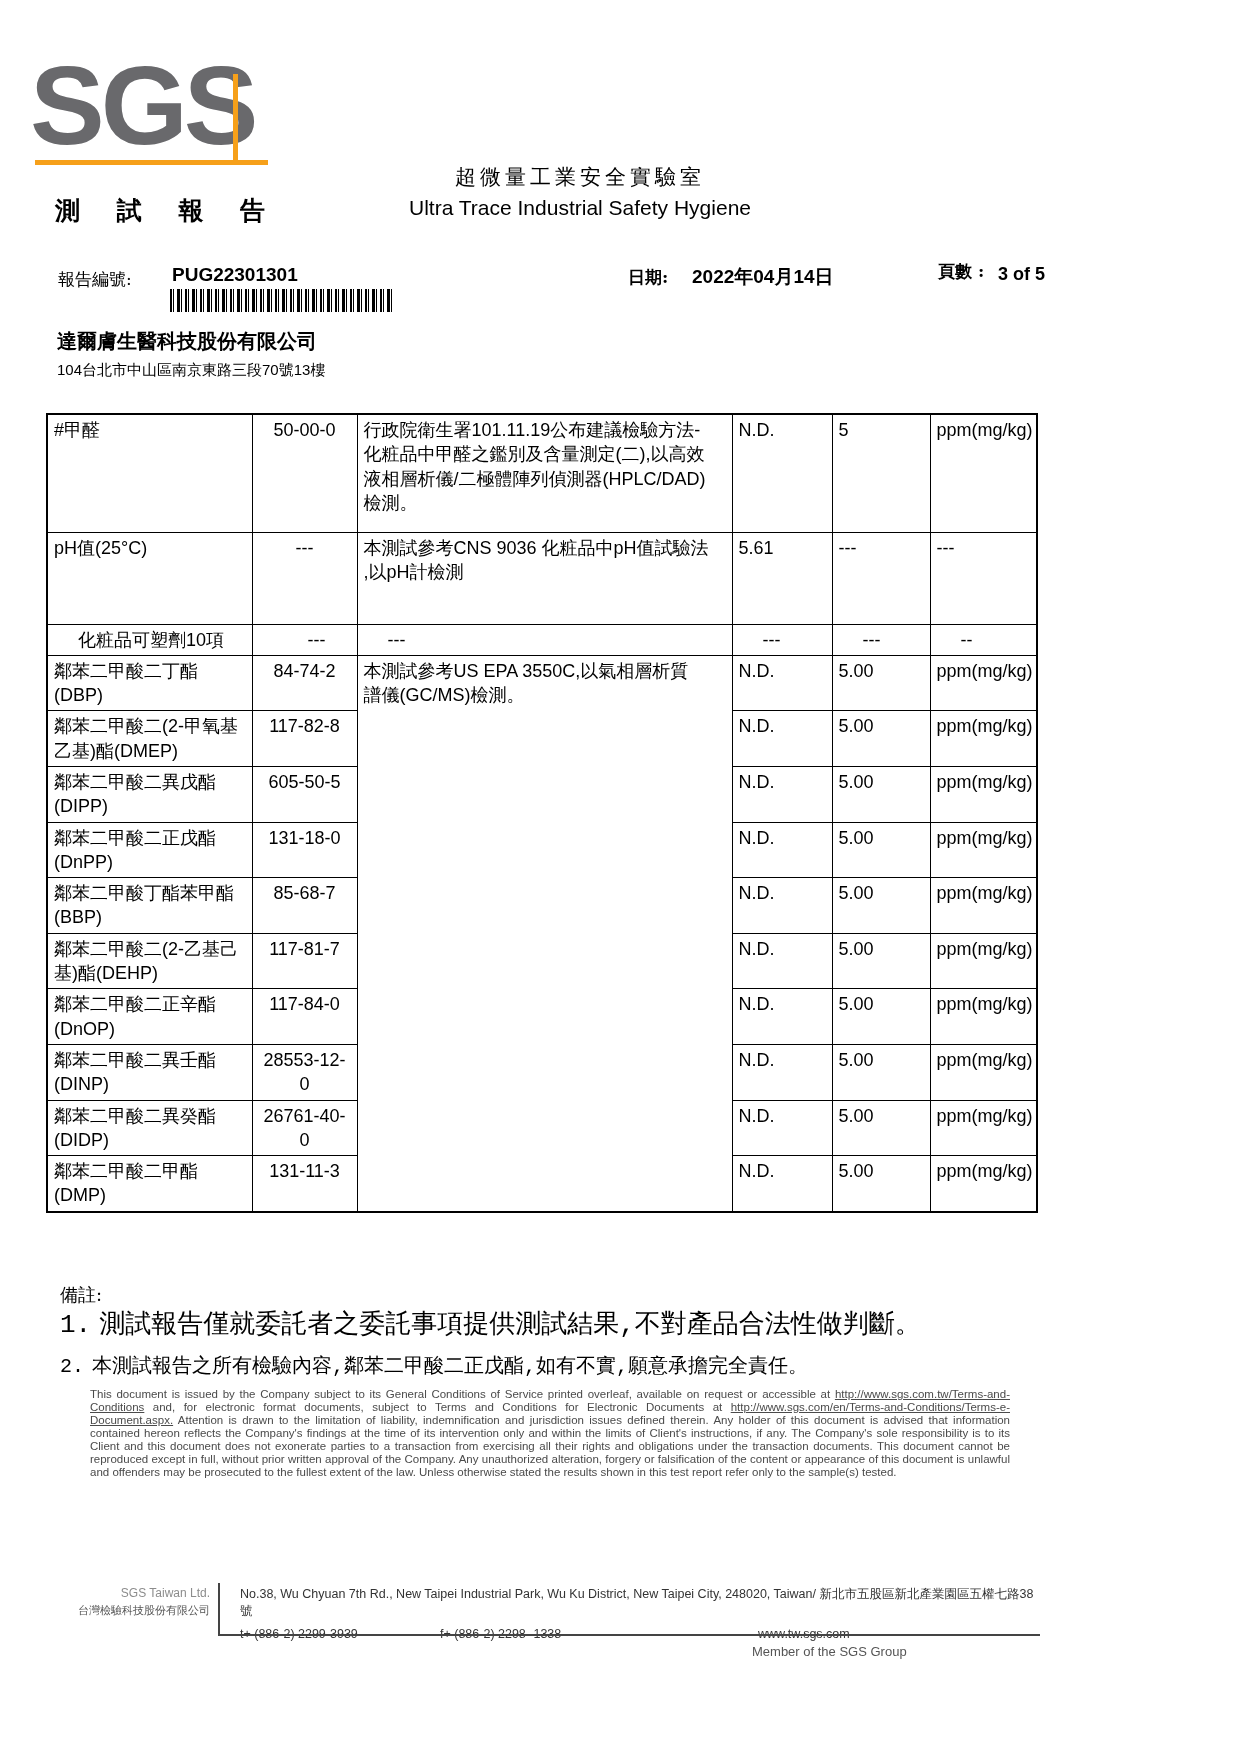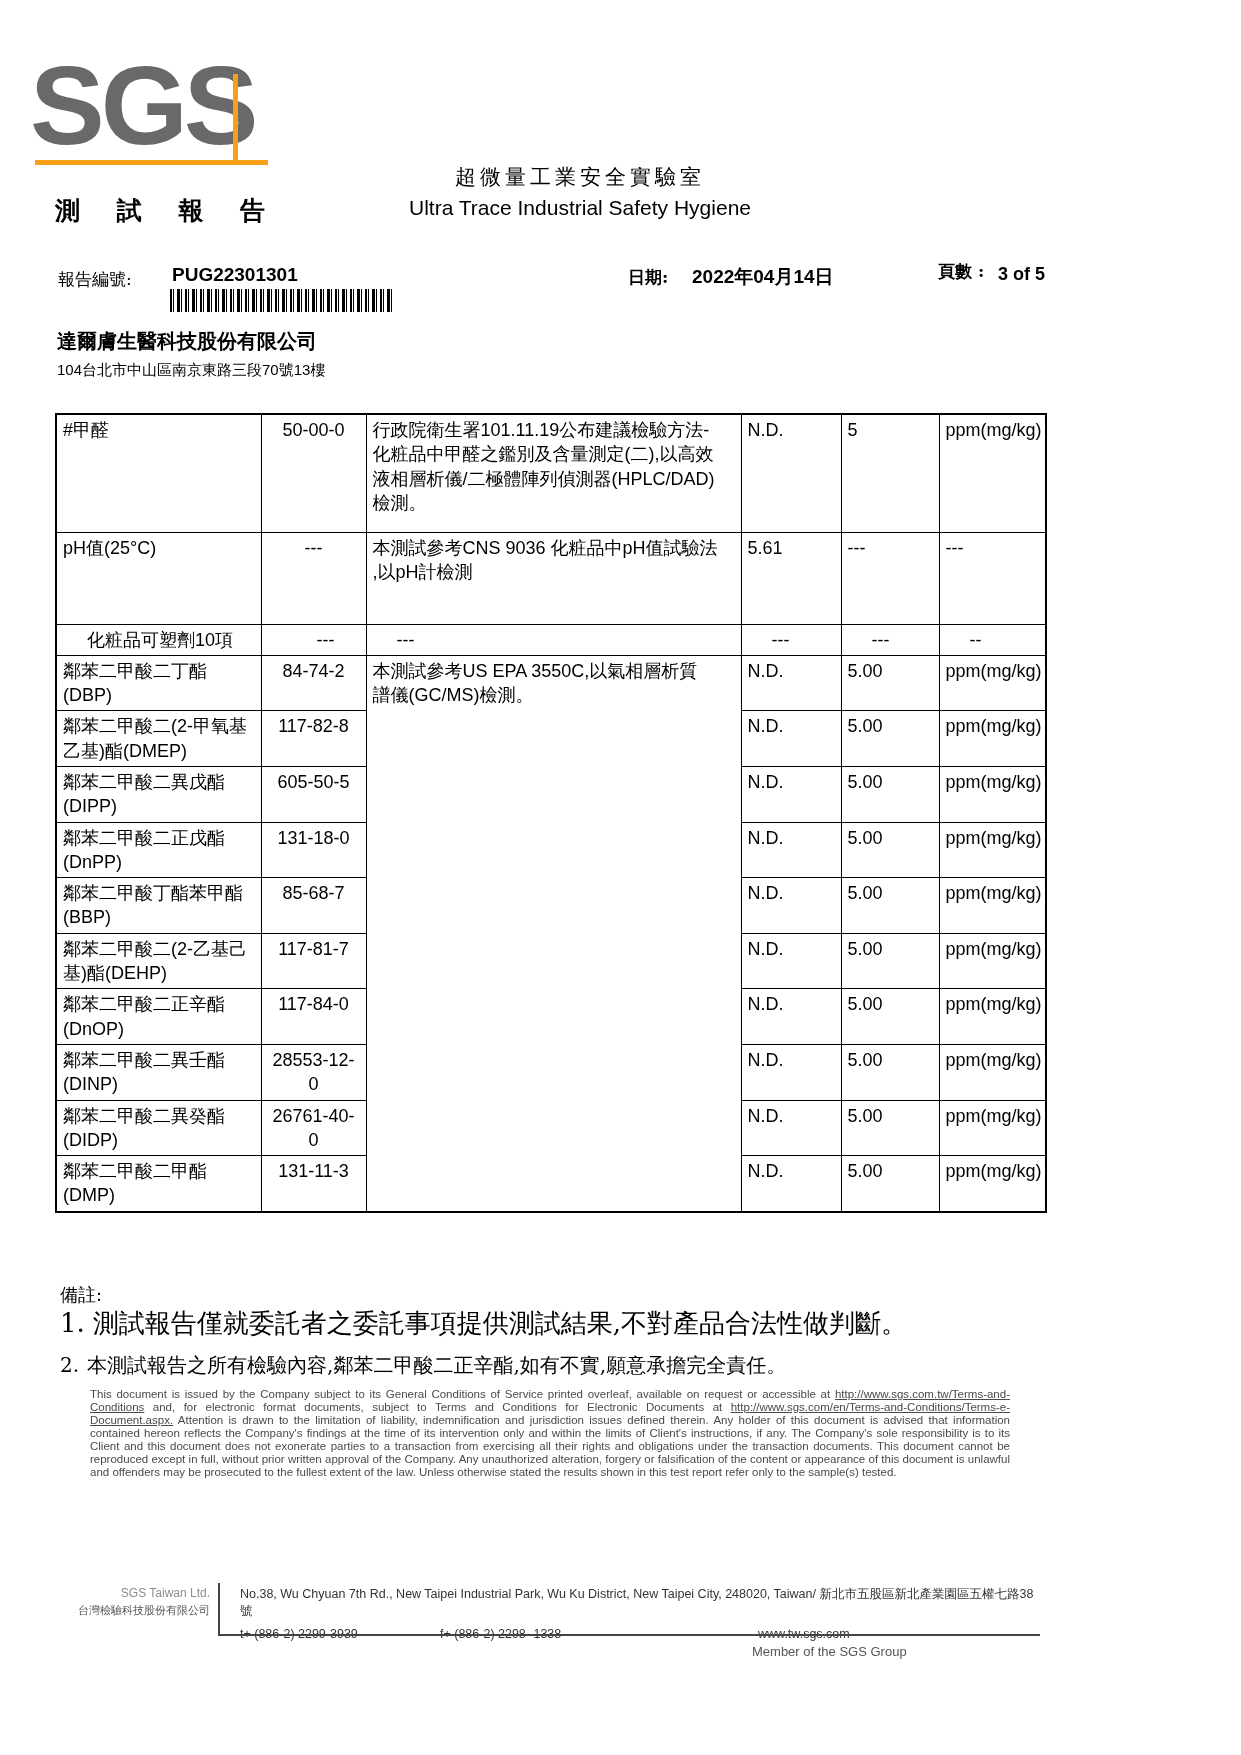--- a/index.html
+++ b/index.html
@@ -35,35 +35,35 @@
     background:repeating-linear-gradient(90deg,
       #000 0,#000 2px,#fff 2px,#fff 3px,
       #000 3px,#000 4px,#fff 4px,#fff 7px,
       #000 7px,#000 10px,#fff 10px,#fff 11px,
       #000 11px,#000 12px,#fff 12px,#fff 15px);
   }
   .client-name { position:absolute; left:57px; top:328px; font-size:20px; font-weight:bold; }
   .client-address { position:absolute; left:57px; top:345px; font-size:15px;margin-top:16px; }
 
   
-  .table-wrap { position:absolute; left:55px; top:413px;border-radius:14px; }
+  .table-wrap { position:absolute; left:46px; top:413px;border-radius:14px; }
   table.results { border-collapse:collapse; width:990px; table-layout:fixed; border:2px solid #000; }
   .results td { border:1.5px solid #000; padding:3px 6px; font-size:18px; vertical-align:top; line-height:1.35; }
   .c-item { text-align:left; white-space:pre-line; }
   .c-cas { text-align:center; }
   .c-method { text-align:left; white-space:pre-line; }
   .c-res,.c-lim,.c-unit { }
   tr.h1 td { height:118px; }
   tr.h2 td { height:92px; }
   tr.h3 td { height:30px;padding-left:30px; }
   tr.hp td { height:55px; }
 
   
   .notes-label { position:absolute; left:60px; top:1283px; font-size:18px; }
-  .note { position:absolute; left:60px; }
+  .note { position:absolute; left:60px;font-family:Liberation Mono, monospace; }
   .note1 { top:1306px; font-size:26px; }
   .note2 { top:1352px; font-size:20px; }
   .note .no { margin-right:8px; }
 
   
   .disclaimer {
     position:absolute; left:90px; top:1388px; width:920px;
     font-size:11.5px; line-height:1.13; color:#4a4a4a; text-align:justify;
   }
   .dlink { color:#4a4a4a; text-decoration:underline; }
@@ -235,21 +235,21 @@
         </tr>
       </tbody>
     </table>
   </div>
 
   <div class="notes-label serif">備註:</div>
   <div class="note note1 serif">
     <span class="no">1.</span><span>測試報告僅就委託者之委託事項提供測試結果,不對產品合法性做判斷。</span>
   </div>
   <div class="note note2 serif">
-    <span class="no">2.</span><span>本測試報告之所有檢驗內容,鄰苯二甲酸二正辛酯,如有不實,願意承擔完全責任。</span>
+    <span class="no">2.</span><span>本測試報告之所有檢驗內容,鄰苯二甲酸二正戊酯,如有不實,願意承擔完全責任。</span>
   </div>
 
   <p class="disclaimer"><span>This document is issued by the Company subject to its General Conditions of Service printed overleaf, available on request or accessible at </span><a class="dlink" href="#">http://www.sgs.com.tw/Terms-and-Conditions</a><span> and, for electronic format documents, subject to Terms and Conditions for Electronic Documents at </span><a class="dlink" href="#">http://www.sgs.com/en/Terms-and-Conditions/Terms-e-Document.aspx.</a><span> Attention is drawn to the limitation of liability, indemnification and jurisdiction issues defined therein. Any holder of this document is advised that information contained hereon reflects the Company's findings at the time of its intervention only and within the limits of Client's instructions, if any. The Company's sole responsibility is to its Client and this document does not exonerate parties to a transaction from exercising all their rights and obligations under the transaction documents. This document cannot be reproduced except in full, without prior written approval of the Company. Any unauthorized alteration, forgery or falsification of the content or appearance of this document is unlawful and offenders may be prosecuted to the fullest extent of the law. Unless otherwise stated the results shown in this test report refer only to the sample(s) tested.</span></p>
 
   <div class="footer-left">
     <div class="f-en">SGS Taiwan Ltd.</div>
     <div class="f-zh serif">台灣檢驗科技股份有限公司</div>
   </div>
   <div class="footer-vline"></div>
   <div class="footer-right">

